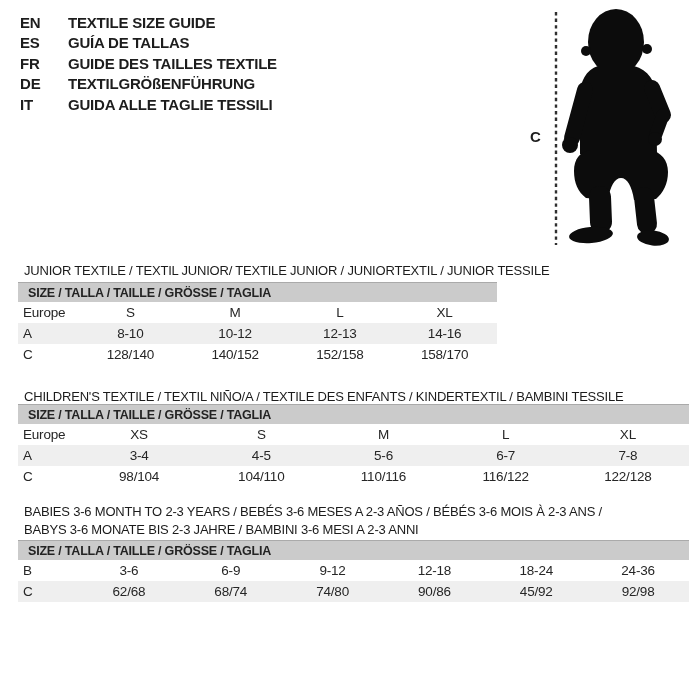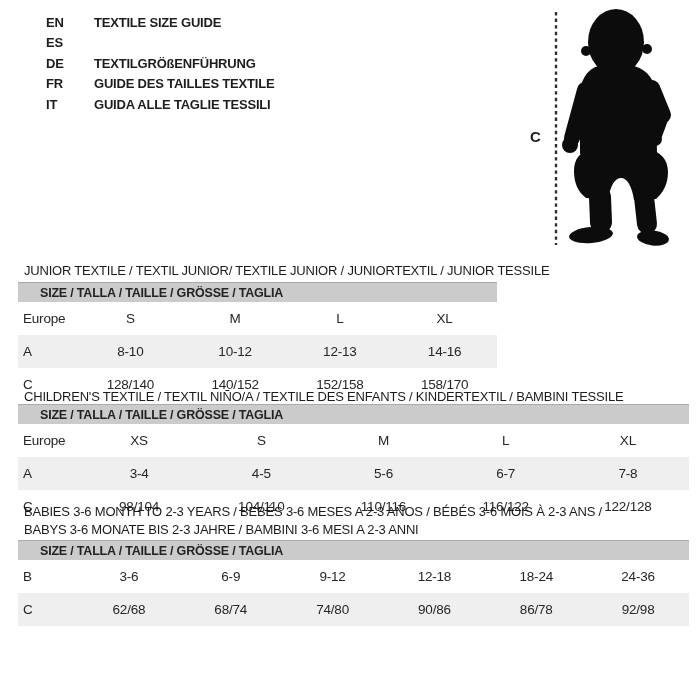--- a/index.html
+++ b/index.html
@@ -5,45 +5,45 @@
   html,body{margin:0;padding:0;}
   body{
     width:700px;height:700px;background:#ffffff;
     font-family:"Liberation Sans","DejaVu Sans",sans-serif;
     color:#1d1d1d;
   }
   .canvas{position:relative;width:700px;height:700px;overflow:hidden;letter-spacing:-0.2px;background:var(--bg,#ffffff);}
 
   
   .langs{position:absolute;left:20px;top:13px;}
-  .lang-row{display:grid;grid-template-columns:48px auto;font-weight:bold;font-size:13px;line-height:20.4px;margin-left:26px;}
+  .lang-row{display:grid;grid-template-columns:48px auto;font-weight:bold;font-size:15px;line-height:20.4px;}
 
   
   .figure{position:absolute;left:518px;top:2px;width:182px;height:250px;}
   .figure svg{display:block;}
   .measure-c{font-family:"Liberation Sans","DejaVu Sans",sans-serif;font-weight:bold;font-size:15px;fill:#1d1d1d;}
 
   
   .sec-title{position:absolute;left:24px;font-weight:normal;font-size:13px;line-height:17.5px;white-space:pre-line;color:#1b1b1b;}
   #t1-title{top:251px;}
   #t2-title{top:377px;}
   #t3-title{top:495px;margin-top:8px;}
 
   
   .tbl{position:absolute;left:18px;}
   #t1{top:282px;width:479px;}
   #t2{top:404px;width:671px;}
   #t3{top:540px;width:671px;}
   .band{
     box-sizing:border-box;height:20px;background:var(--band,#cbcbcb);
     border-top:1px solid var(--band_border,#ababab);
-    display:flex;align-items:center;padding-left:22px;
+    display:flex;align-items:center;padding-left:10px;
     font-weight:bold;font-size:12.5px;color:#232323;
   }
-  .row{display:grid;height:33px;align-items:center;font-size:13.5px;color:#262626;}
+  .row{display:grid;height:21px;align-items:center;font-size:13.5px;color:#262626;}
   .row.alt{background:var(--alt_row,#efefef);}
   .cols5{grid-template-columns:60px repeat(4,1fr);}
   .cols6{grid-template-columns:60px repeat(5,1fr);}
   .cols7{grid-template-columns:60px repeat(6,1fr);}
   .lbl{padding-left:5px;text-align:left;}
   .cell{text-align:center;}
 
   
   .footnotes{position:absolute;left:20px;top:629px;font-weight:bold;font-size:12.8px;line-height:19.4px;color:#1b1b1b;}
 </style>
@@ -52,28 +52,29 @@
 
 <div class="canvas">
 
   <div class="langs">
     <div class="lang-row">
       <span>EN</span>
       <span>TEXTILE SIZE GUIDE</span>
     </div>
     <div class="lang-row">
       <span>ES</span>
+      <span>GUÍA DE TALLAS</span>
+    </div>
+    <div class="lang-row">
+      <span>FR</span>
+      <span>GUIDE DES TAILLES TEXTILE</span>
     </div>
     <div class="lang-row">
       <span>DE</span>
       <span>TEXTILGRÖßENFÜHRUNG</span>
-    </div>
-    <div class="lang-row">
-      <span>FR</span>
-      <span>GUIDE DES TAILLES TEXTILE</span>
     </div>
     <div class="lang-row">
       <span>IT</span>
       <span>GUIDA ALLE TAGLIE TESSILI</span>
     </div>
   </div>
 
   <div class="figure">
     <svg width="182" height="250" viewBox="0 0 182 250">
       <text class="measure-c" x="12" y="140">C</text>
@@ -164,19 +165,19 @@
       <div class="cell">12-18</div>
       <div class="cell">18-24</div>
       <div class="cell">24-36</div>
     </div>
     <div class="row cols7 alt">
       <div class="lbl">C</div>
       <div class="cell">62/68</div>
       <div class="cell">68/74</div>
       <div class="cell">74/80</div>
       <div class="cell">90/86</div>
-      <div class="cell">86/78</div>
+      <div class="cell">45/92</div>
       <div class="cell">92/98</div>
     </div>
   </div>
 
 
 </div>
 
 </body></html>

